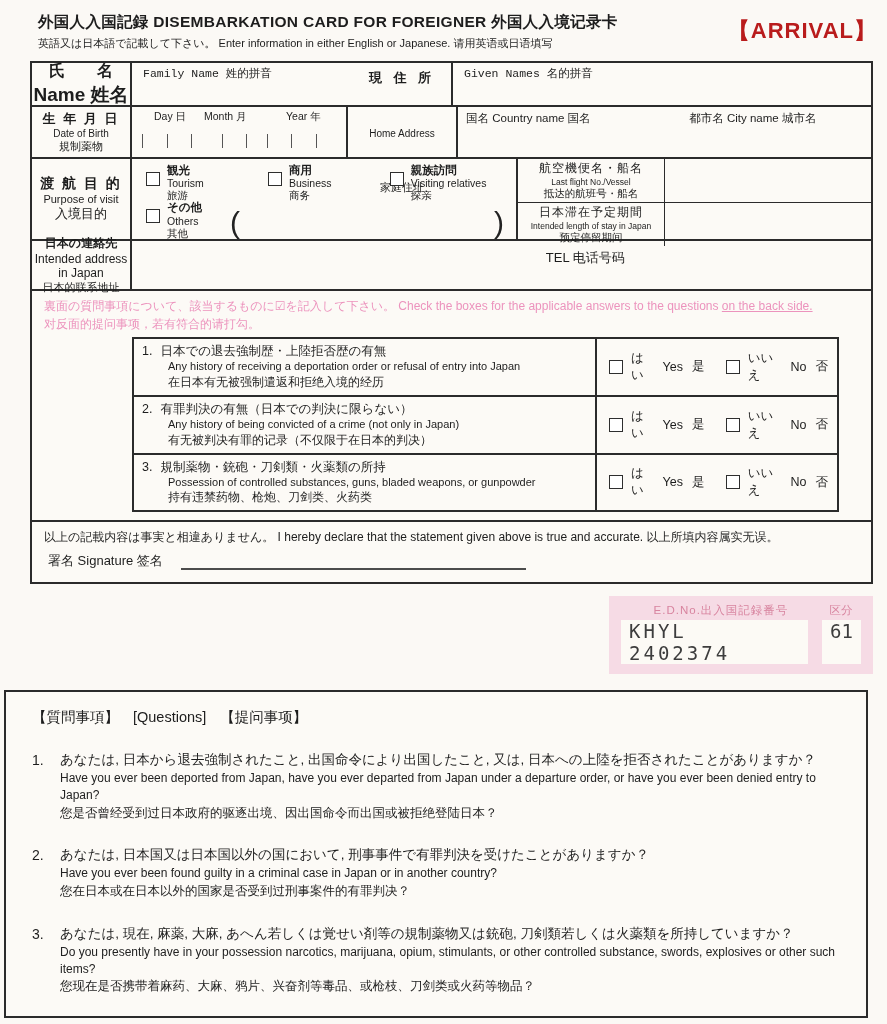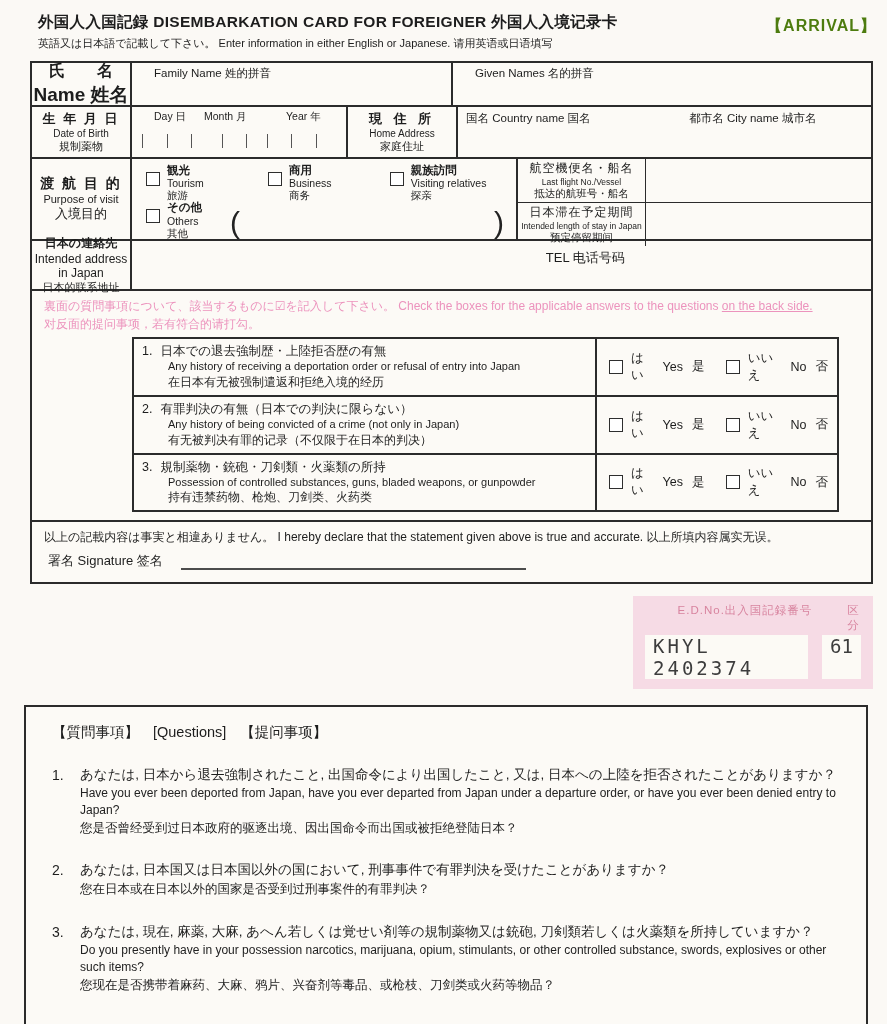--- a/index.html
+++ b/index.html
@@ -4,74 +4,74 @@
 <style>
   * { margin:0; padding:0; box-sizing:border-box; }
   html,body { background:#efece6; }
   body { font-family:"Liberation Sans", sans-serif; color:#1d1d1d; }
   .page { position:relative; width:887px; height:1024px; background:#fbf9f5; overflow:hidden; }
 
   
   .header { position:relative; padding:12px 14px 6px 38px; }
   .title { font-size:15.5px; font-weight:bold; letter-spacing:0.3px; }
   .subtitle { font-size:11px; margin-top:3px; }
-  .arrival { position:absolute; right:10px; top:16px; font-size:16px; font-weight:bold;
-             color:#4d7c0f; letter-spacing:1px; }
+  .arrival { position:absolute; right:10px; top:16px; font-size:22px; font-weight:bold;
+             color:#b91c1c; letter-spacing:1px; }
 
   
   .front-card { margin:4px 14px 0 30px; border:2px solid #2b2b2b; background:#fcfaf6; }
   .row { display:flex; border-bottom:2px solid #2b2b2b; }
   .label-col { width:100px; flex:none; border-right:2px solid #2b2b2b; text-align:center;
                display:flex; flex-direction:column; justify-content:center; padding:2px 1px; }
   .l-ja { font-size:13px; font-weight:bold; letter-spacing:2px; }
   .l-en { font-size:10px; }
   .l-zh { font-size:11px; }
 
   
   .row-name { height:44px; }
   .name-ja { font-size:16px; font-weight:bold; }
   .name-en { font-size:19px; font-weight:bold; }
-  .cell-pad { padding:3px 22px; font-size:11.5px; }
+  .cell-pad { padding:3px 11px; font-size:11.5px;font-family:Liberation Mono, monospace; }
   .family-cell { flex:1; border-right:2px solid #2b2b2b; }
   .given-cell { width:418px; flex:none; }
 
   
   .row-dob { height:52px; }
   .date-cell { width:216px; flex:none; border-right:2px solid #2b2b2b; padding:3px 6px 0 10px; }
   .dmy { display:flex; font-size:10.5px; }
   .dmy span:nth-child(1){ width:62px; padding-left:12px; }
   .dmy span:nth-child(2){ width:72px; }
   .dmy span:nth-child(3){ width:60px; padding-left:10px; }
   .ticks { display:flex; margin-top:6px; height:18px; align-items:flex-end; }
   .ticks i { width:1.5px; height:14px; background:#555; margin-right:24px; }
   .ticks i:nth-child(3){ margin-right:30px; }
   .ticks i:nth-child(5){ margin-right:20px; }
   .home-cell { width:110px; flex:none; border-right:2px solid #2b2b2b; text-align:center;
-               display:flex; flex-direction:column; justify-content:center; }
+               display:flex; flex-direction:column; justify-content:center;gap:41px; }
   .home-cell .l-ja { letter-spacing:4px; }
   .country-city { flex:1; padding:4px 8px; font-size:11.5px; position:relative; }
   .city-label { position:absolute; left:56%; top:4px; }
 
   
   .row-purpose { height:82px; }
   .purpose-cell { flex:1; border-right:2px solid #2b2b2b; padding:5px 4px 2px 14px; }
   .opt-line { display:flex; }
   .opt { display:flex; width:33.3%; }
   .opt-others { width:auto; }
   .cb { width:14px; height:14px; border:1.5px solid #2e2e2e; background:#fff; flex:none;
         margin-top:8px; margin-right:7px; }
   .opt-text { font-size:10.5px; line-height:1.15; }
   .opt-text b { display:block; font-size:11.5px; }
   .paren { font-size:30px; font-weight:300; color:#222; line-height:44px; }
   .paren-open { margin-left:28px; }
   .paren-close { margin-left:auto; margin-right:8px; }
   .right-col { width:353px; flex:none; display:flex; flex-direction:column; }
   .rc-row { display:flex; flex:1; }
   .rc-row + .rc-row { border-top:1.5px solid #2b2b2b;flex-direction:column; }
-  .rc-label { width:128px; flex:none; border-right:1.5px solid #2b2b2b; text-align:center;
+  .rc-label { width:147px; flex:none; border-right:1.5px solid #2b2b2b; text-align:center;
               display:flex; flex-direction:column; justify-content:center; padding:1px; }
   .rc-ja { font-size:12px; letter-spacing:1px; }
   .rc-en { font-size:8.5px; }
   .rc-zh { font-size:10.5px; }
   .rc-value { flex:1; }
 
   
   .row-contact { height:50px; }
   .contact-label .l-ja { font-size:12px; letter-spacing:0; }
   .contact-label .l-en { font-size:12px; }
@@ -97,32 +97,32 @@
   .q-answers .cb { margin-top:0; margin-right:8px; }
   .q-answers .ans-part { margin-right:9px; }
   .q-answers .gap { width:14px; }
 
   
   .declaration-row { border-top:2px solid #2b2b2b; padding:7px 10px 2px 12px; font-size:12px; }
   .signature-row { padding:4px 10px 12px 16px; font-size:13px; display:flex; align-items:flex-end; }
   .sig-line { display:inline-block; width:345px; border-bottom:2.5px solid #4c4c4c; height:14px; margin-left:18px; }
 
   
-  .ed-block { width:240px; margin:12px 14px 0 auto; background:#f6dbe5; padding:7px 12px 10px; }
+  .ed-block { width:264px; margin:12px 14px 0 auto; background:#f6dbe5; padding:7px 12px 10px; }
   .ed-labels { display:flex; color:#d8849f; font-size:11.5px; }
   .ed-label-main { width:200px; text-align:center; letter-spacing:1px; }
   .ed-label-kubun { flex:1; text-align:center; }
   .ed-values { display:flex; margin-top:2px; }
   .ed-num, .ed-kubun { background:#fcfaf5; color:#3d3d3d; font-family:"DejaVu Sans Mono", monospace;
                        font-size:19px; padding:0 8px; }
   .ed-num { width:208px; letter-spacing:3px; }
   .ed-kubun { margin-left:14px; }
 
   
-  .back-card { margin:16px 19px 0 24px; border:2px solid #2b2b2b; background:#fcfaf6;
+  .back-card { margin:16px 19px 0 4px; border:2px solid #2b2b2b; background:#fcfaf6;
                padding:16px 22px 20px 26px; height:328px; }
   .back-header { font-size:14.5px; }
   .back-header span { margin-right:14px; }
   .back-q { display:flex; margin-top:24px; }
   .back-no { width:28px; flex:none; font-size:14px; padding-top:1px; }
   .back-ja { font-size:13.5px; line-height:1.4; }
   .back-en { font-size:12px; line-height:1.4; color:#222; }
   .back-zh { font-size:12.5px; line-height:1.5; }
 
   
@@ -352,20 +352,21 @@
         <div class="back-ja">あなたは, 日本から退去強制されたこと, 出国命令により出国したこと, 又は, 日本への上陸を拒否されたことがありますか？</div>
         <div class="back-en">Have you ever been deported from Japan, have you ever departed from Japan under a departure order, or have you ever been denied entry to Japan?</div>
         <div class="back-zh">您是否曾经受到过日本政府的驱逐出境、因出国命令而出国或被拒绝登陆日本？</div>
       </div>
     </div>
 
     <div class="back-q">
       <div class="back-no">2.</div>
       <div>
         <div class="back-ja">あなたは, 日本国又は日本国以外の国において, 刑事事件で有罪判決を受けたことがありますか？</div>
+        <div class="back-en">Have you ever been found guilty in a criminal case in Japan or in another country?</div>
         <div class="back-zh">您在日本或在日本以外的国家是否受到过刑事案件的有罪判决？</div>
       </div>
     </div>
 
     <div class="back-q">
       <div class="back-no">3.</div>
       <div>
         <div class="back-ja">あなたは, 現在, 麻薬, 大麻, あへん若しくは覚せい剤等の規制薬物又は銃砲, 刀剣類若しくは火薬類を所持していますか？</div>
         <div class="back-en">Do you presently have in your possession narcotics, marijuana, opium, stimulants, or other controlled substance, swords, explosives or other such items?</div>
         <div class="back-zh">您现在是否携带着麻药、大麻、鸦片、兴奋剂等毒品、或枪枝、刀剑类或火药等物品？</div>

